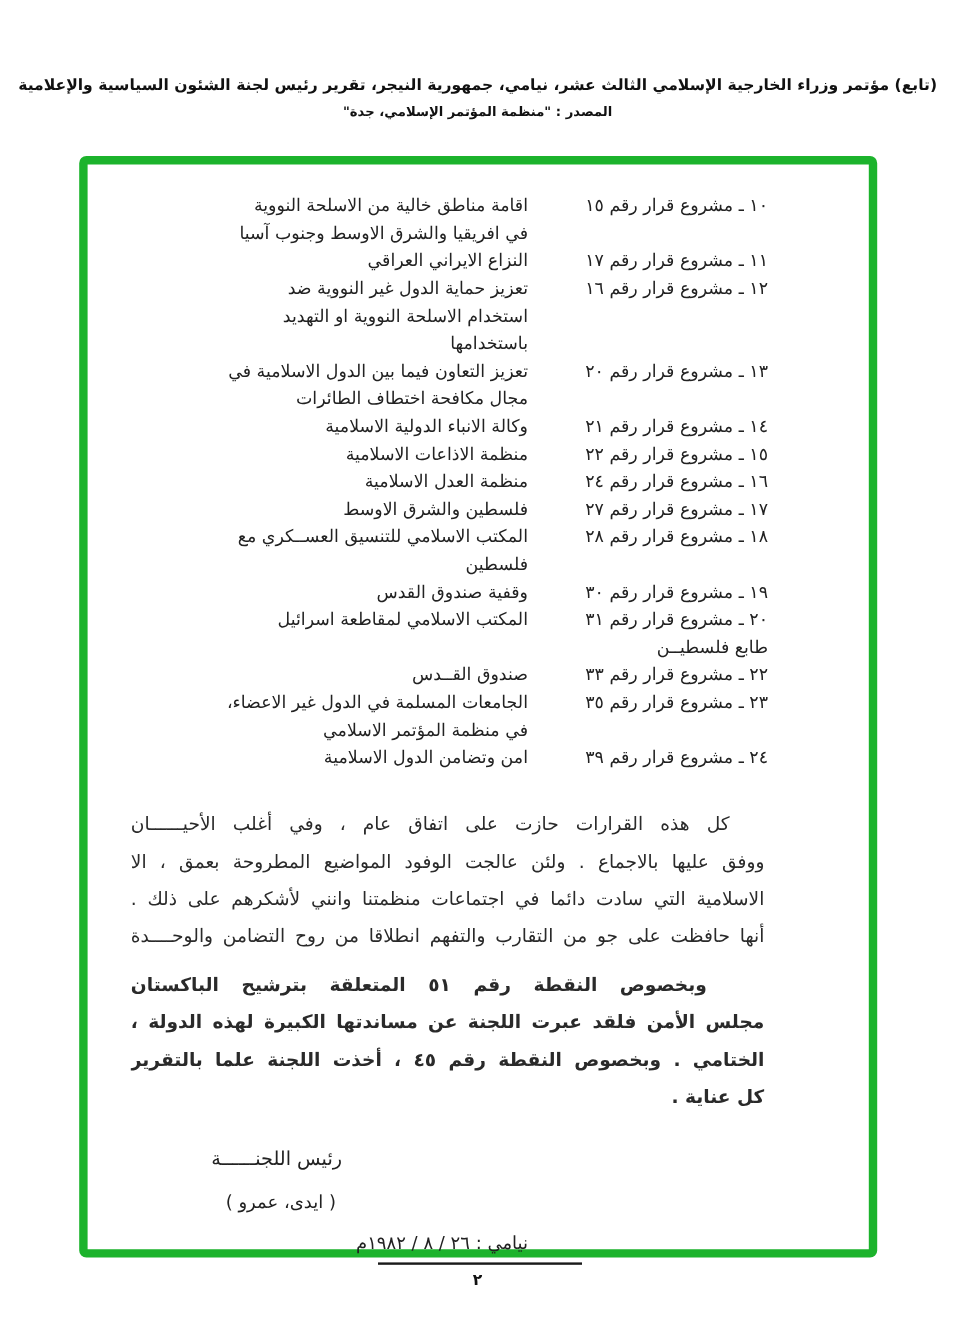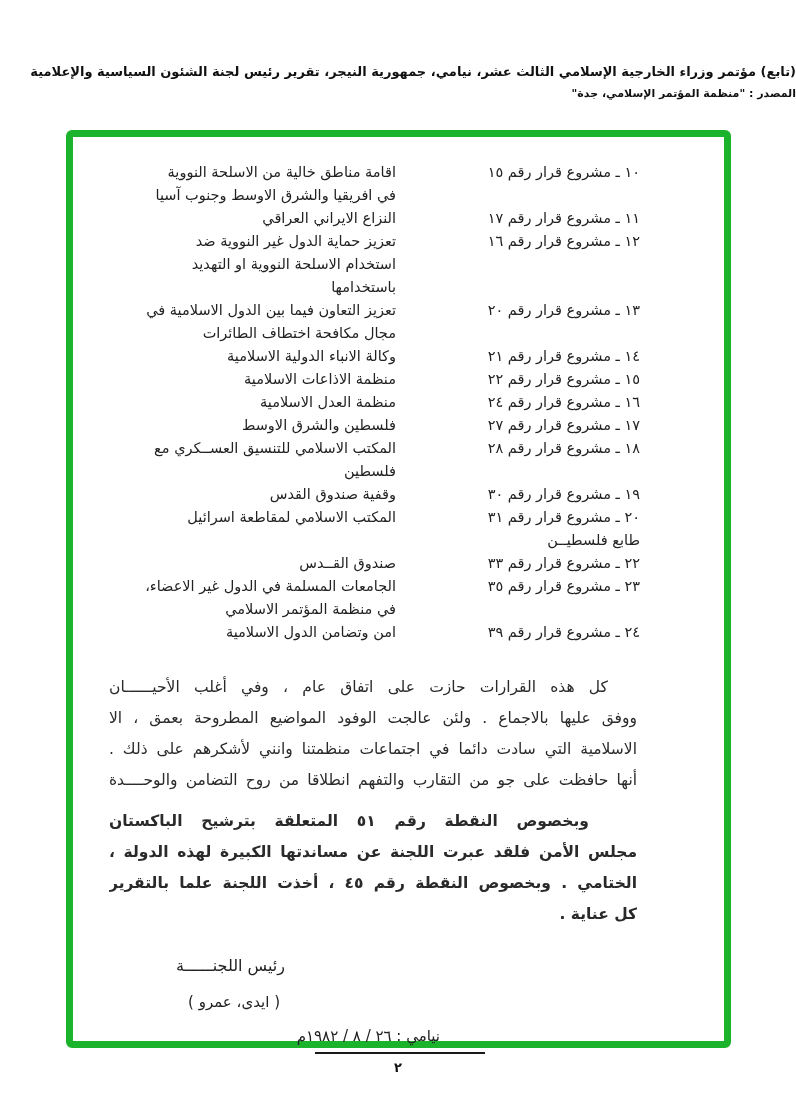--- a/index.html
+++ b/index.html
@@ -6,41 +6,40 @@
   body {
     width: 796px; height: 1105px;
     background: #ffffff;
     color: #1e1e1e;
     font-family: "DejaVu Sans", sans-serif;
     position: relative;
     overflow: hidden;
   }
   .page-header {
     position: absolute; top: 64px; left: 0; width: 796px;
-    text-align: right; direction: rtl;
+    text-align: center; direction: rtl;
   }
   .header-line1 { font-size: 13px; font-weight: bold; letter-spacing: 0; color: #111; }
   .header-line2 { font-size: 11px; font-weight: bold; margin-top: 8px; color: #111; }
 
   .document-frame {
     position: absolute; left: 66px; top: 130px;
     width: 651px; height: 904px;
     border: 7px solid #1cb32c;
     border-radius: 6px;
     direction: rtl;
     background: #fff;
   }
 
   .res-list { margin-top: 24px; padding-right: 84px; }
   .res-row { display: flex; align-items: flex-start; }
   .res-label {
     flex: 0 0 200px; width: 200px;
     font-size: 14.5px; line-height: 23px; color: #222;
     white-space: nowrap;
-    margin-left: 44px;
   }
   .res-title {
     width: 252px;
     font-size: 14.5px; line-height: 23px; color: #222;
     text-align: right;
   }
 
   .paras { padding-right: 87px; padding-left: 36px; }
   .para { margin-top: 28px; font-size: 15.5px; line-height: 31px; color: #2a2a2a; }
   .para-2 { margin-top: 10px; font-weight: bold; }

